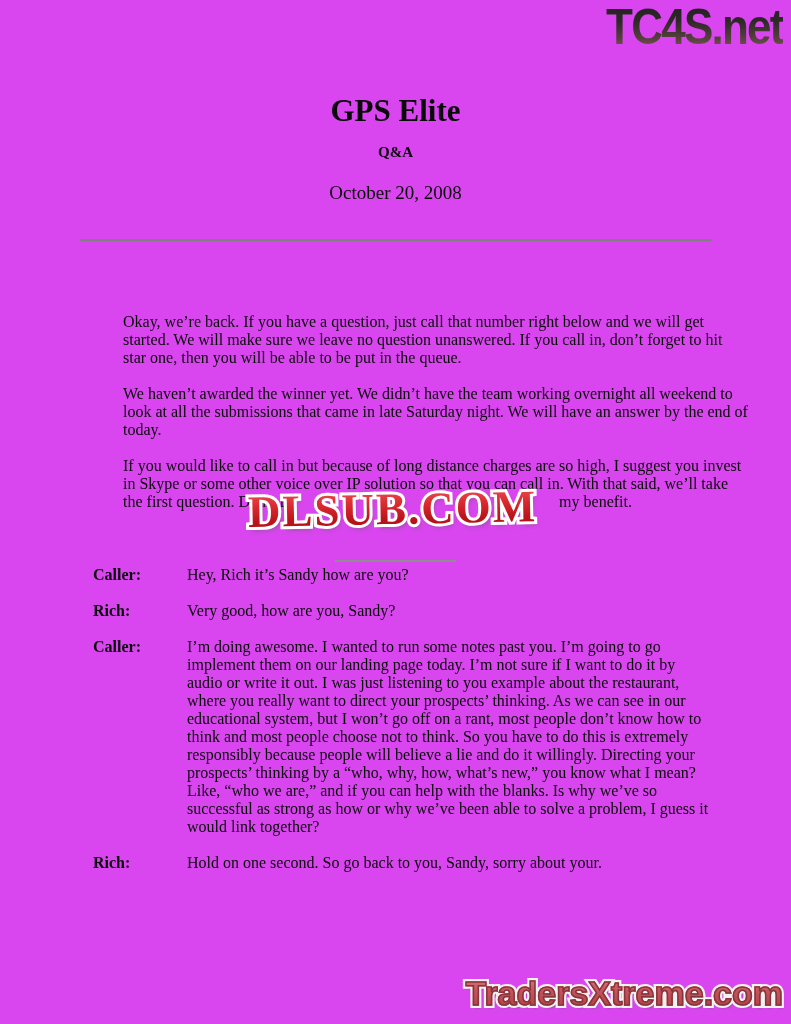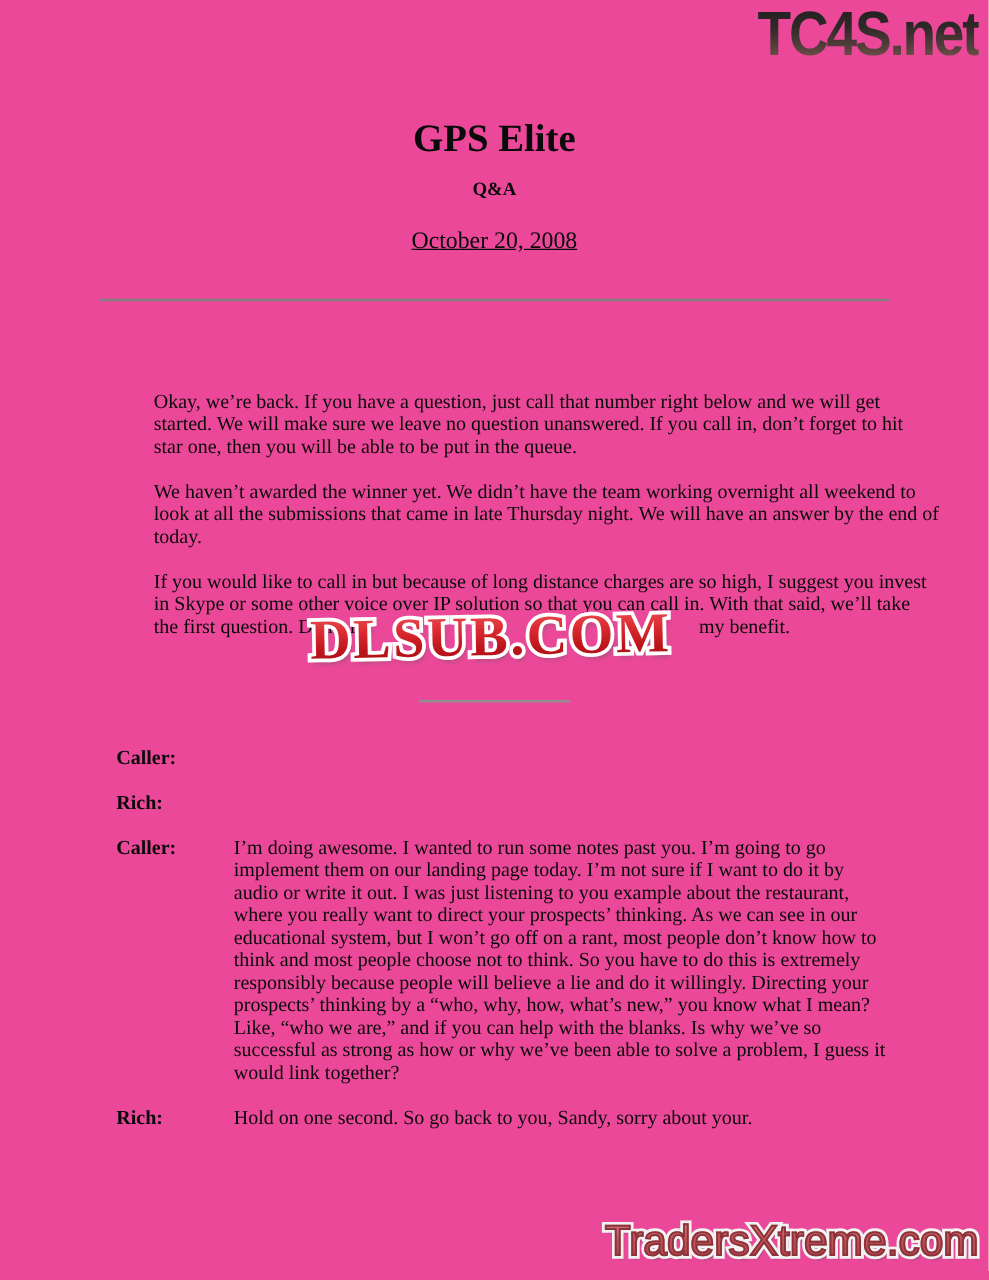--- a/index.html
+++ b/index.html
@@ -1,17 +1,17 @@
 <!DOCTYPE html>
 <html><head>
 <meta charset="utf-8">
 <style>
   html,body { margin:0; padding:0; background:#ffffff; }
   .page {
-    position:relative; width:791px; height:1024px; background:#ec4899;
+    position:relative; width:791px; height:1024px; background:#d946ef;
     font-family:"Liberation Serif", serif; color:#0a0a0a; overflow:hidden;
   }
 
   
   .tc4s-logo {
     position:absolute; top:1px; right:8px;
     font-family:"Liberation Sans", sans-serif; font-weight:bold;
     font-size:50px; letter-spacing:-2px; line-height:52px;
     transform:scaleX(0.88); transform-origin:top right;
     color:#3c3534;
@@ -20,21 +20,21 @@
     .tc4s-text {
       background:linear-gradient(180deg,#201d1d 0%,#2e2928 40%,#55403c 70%,#8a5c54 95%);
       -webkit-background-clip:text; background-clip:text; color:transparent;
     }
   }
 
   
   .title-block { position:absolute; top:93px; left:0; width:100%; text-align:center; }
   .doc-title { margin:0; font-size:31px; font-weight:bold; line-height:36px; }
   .doc-subtitle { margin:10px 0 0 0; font-size:15px; font-weight:bold; line-height:27px; }
-  .doc-date { margin-top:16px; font-size:19px; font-weight:normal;text-decoration:underline; }
+  .doc-date { margin-top:16px; font-size:19px; font-weight:normal; }
 
   
   .rule-long  { position:absolute; top:239px; left:80px;  width:631px; border:none; border-top:2px solid #7f7f7f; margin:0; }
   .rule-short { position:absolute; top:560px; left:335px; width:121px; border:none; border-top:2px solid #8e8e8e; margin:0; }
 
   
   .content { position:absolute; left:93px; top:313px; width:660px; font-size:16px; line-height:18px;margin-left:30px; }
   .para { margin:0 0 18px 0; white-space:pre; }
 
   
@@ -52,29 +52,29 @@
   }
   .wm-fill { position:relative; color:#ce1c22; }
   @supports (-webkit-background-clip: text) {
     .wm-fill {
       background:linear-gradient(180deg,#ef5b60 0%,#da2a30 40%,#bb141b 70%,#a50f15 100%);
       -webkit-background-clip:text; background-clip:text; color:transparent;
     }
   }
 
   
-  .dialogue { position:absolute; left:93px; top:598px; width:670px; font-size:16px; line-height:18px; }
+  .dialogue { position:absolute; left:93px; top:566px; width:670px; font-size:16px; line-height:18px; }
   .d-entry { display:flex; margin-bottom:18px; }
   .d-speaker { flex:0 0 94px; font-weight:bold; white-space:pre; }
   .d-text { white-space:pre; }
 
   
   .footer-logo {
     position:absolute; right:8px; bottom:12px;
-    font-family:"Liberation Sans", sans-serif; font-weight:normal;
+    font-family:"Liberation Sans", sans-serif; font-weight:bold;
     font-size:34px; line-height:38px; letter-spacing:0px;
   }
   .tx-layer { white-space:nowrap; }
   .tx-stroke {
     position:absolute; left:0; top:0; color:#f2f2f2;
     -webkit-text-stroke:6px #f2f2f2;
     text-shadow:2px 3px 2px rgba(75,75,75,0.65);
   }
   .tx-fill { position:relative; color:#c25058; -webkit-text-stroke:1.5px #8a333a; }
   @supports (-webkit-background-clip: text) {
@@ -99,40 +99,42 @@
     <div class="doc-date">October 20, 2008</div>
   </div>
 
   <hr class="rule-long">
 
   <div class="content">
     <p class="para">Okay, we’re back. If you have a question, just call that number right below and we will get
 started. We will make sure we leave no question unanswered. If you call in, don’t forget to hit
 star one, then you will be able to be put in the queue.</p>
     <p class="para">We haven’t awarded the winner yet. We didn’t have the team working overnight all weekend to
-look at all the submissions that came in late Thursday night. We will have an answer by the end of
+look at all the submissions that came in late Saturday night. We will have an answer by the end of
 today.</p>
     <p class="para">If you would like to call in but because of long distance charges are so high, I suggest you invest
 in Skype or some other voice over IP solution so that you can call in. With that said, we’ll take
 the first question. Don’t fe                                 a                                my benefit.</p>
   </div>
 
   <div class="watermark">
     <span class="wm-layer wm-stroke">DLSUB.COM</span>
     <span class="wm-layer wm-fill">DLSUB.COM</span>
   </div>
 
   <hr class="rule-short">
 
   <div class="dialogue">
     <div class="d-entry">
       <span class="d-speaker">Caller:</span>
+      <div class="d-text">Hey, Rich it’s Sandy how are you?</div>
     </div>
     <div class="d-entry">
       <span class="d-speaker">Rich:</span>
+      <div class="d-text">Very good, how are you, Sandy?</div>
     </div>
     <div class="d-entry">
       <span class="d-speaker">Caller:</span>
       <div class="d-text">I’m doing awesome. I wanted to run some notes past you. I’m going to go
 implement them on our landing page today. I’m not sure if I want to do it by
 audio or write it out. I was just listening to you example about the restaurant,
 where you really want to direct your prospects’ thinking. As we can see in our
 educational system, but I won’t go off on a rant, most people don’t know how to
 think and most people choose not to think. So you have to do this is extremely
 responsibly because people will believe a lie and do it willingly. Directing your

